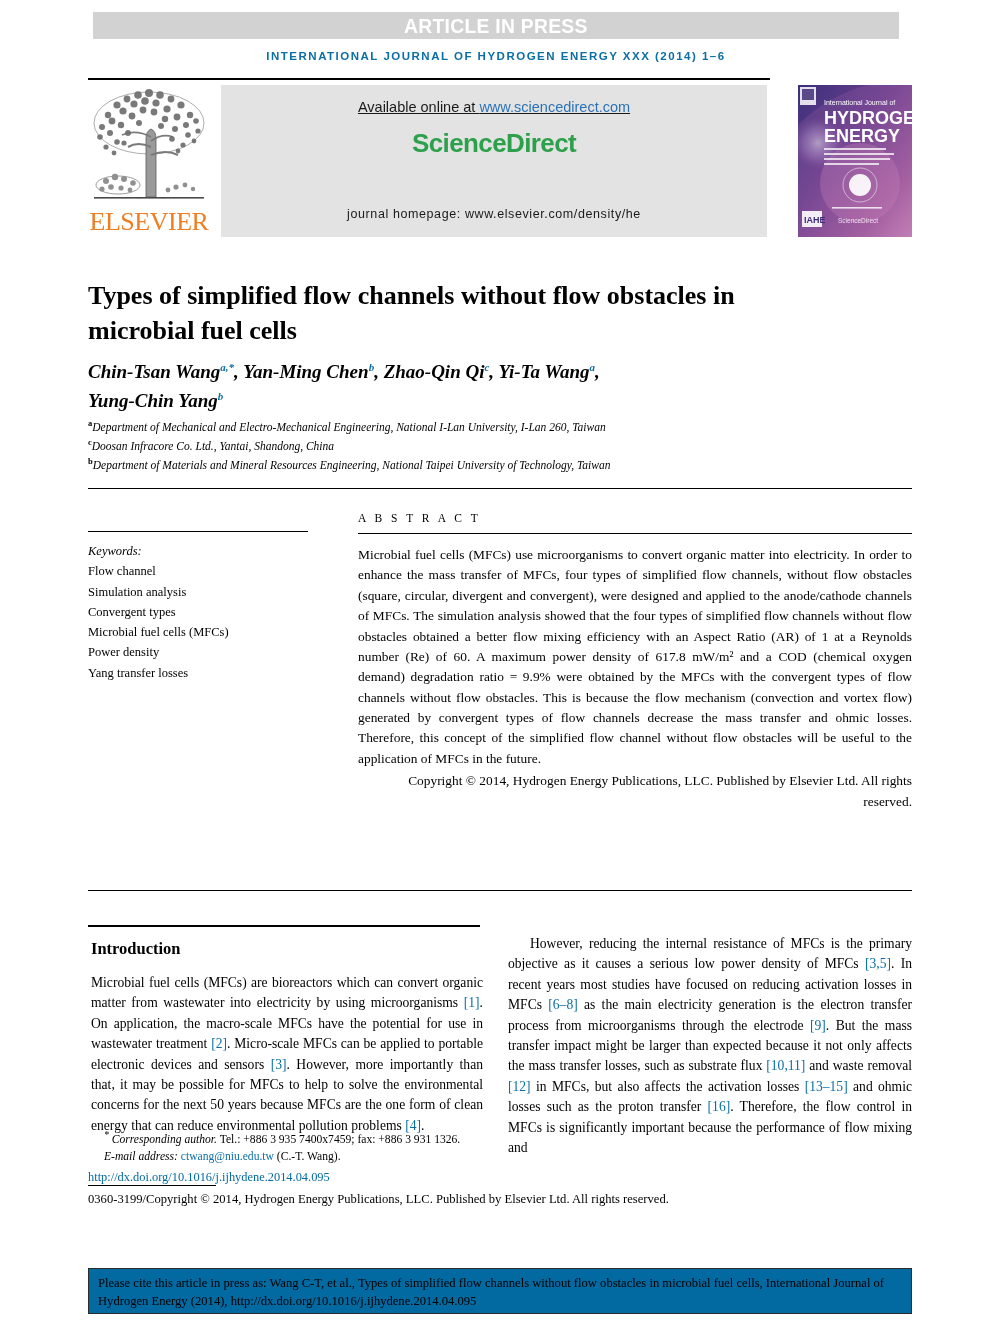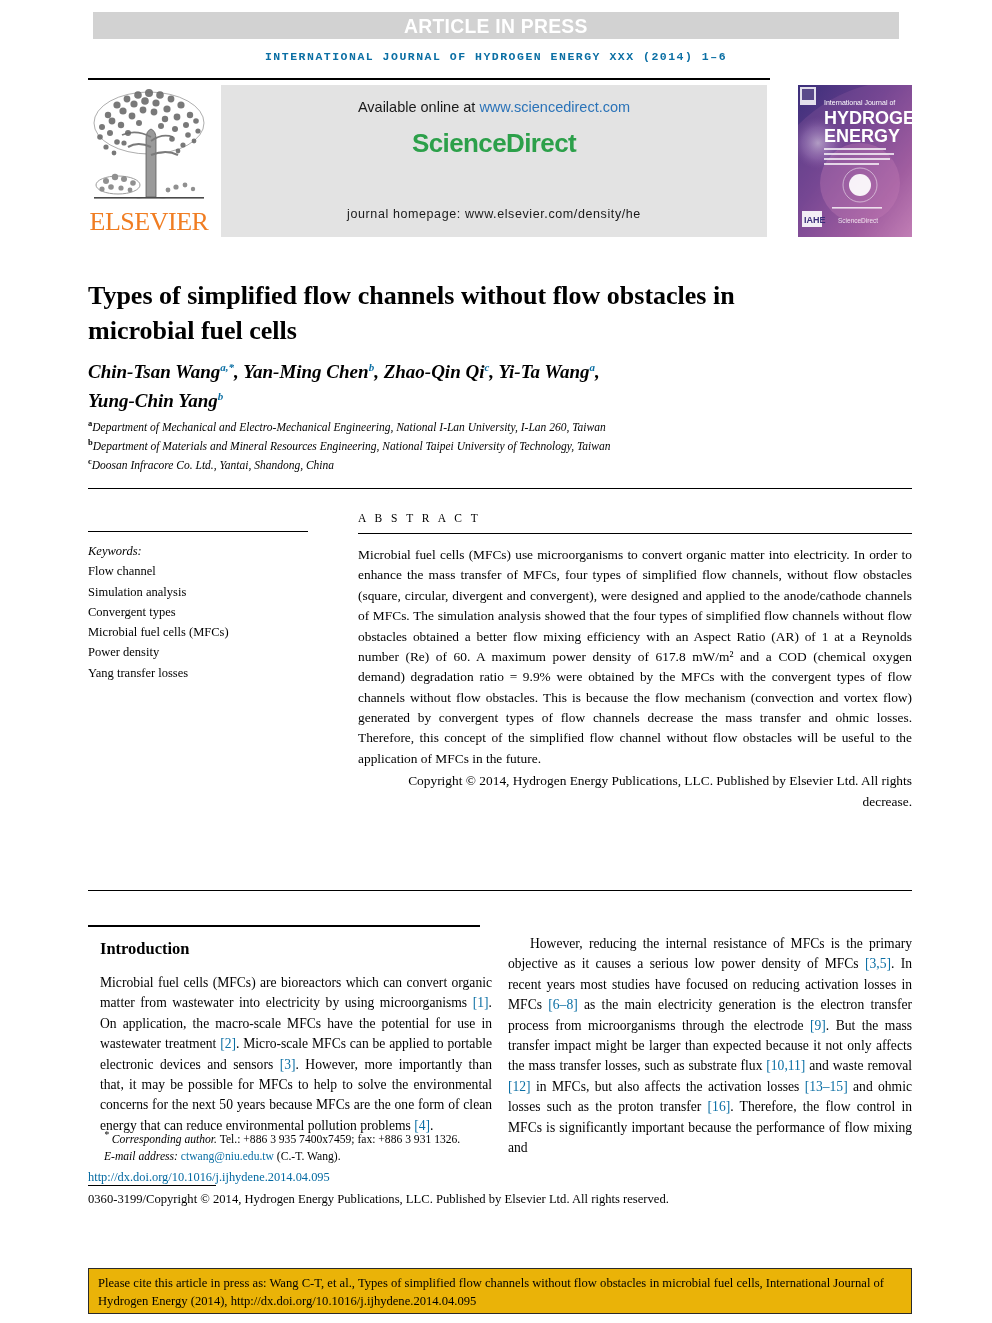--- a/index.html
+++ b/index.html
@@ -44,21 +44,21 @@
     transform: scaleX(0.92);
   }
 
   
   .journal-line {
     position: absolute;
     left: 0;
     top: 50px;
     width: 992px;
     text-align: center;
-    font-family: Liberation Mono, monospace;
+    font-family: Liberation Sans, sans-serif;
     font-size: 11.5px;
     font-weight: bold;
     letter-spacing: 1.5px;
     color: #0b6fa4;
     text-transform: uppercase;
   }
 
   
   .header-rule {
     position: absolute;
@@ -104,20 +104,21 @@
     width: 546px;
     height: 152px;
     background: #e3e3e3;
     text-align: center;
   }
   .sd-available {
     margin-top: 14px;
     font-family: "Liberation Sans", sans-serif;
     font-size: 14.5px;
     color: #1a1a1a;
+    text-decoration: underline;
   }
   .sd-available .sd-url {
     color: #2b73b8;
   }
   .sd-logo {
     margin-top: 13px;
     font-family: "Liberation Sans", sans-serif;
     font-weight: bold;
     font-size: 26px;
     color: #2ca04a;
@@ -266,21 +267,21 @@
   
   .intro-rule {
     position: absolute;
     left: 88px;
     top: 925px;
     width: 392px;
     border-top: 2.5px solid #000;
   }
   .col-left {
     position: absolute;
-    left: 100px;
+    left: 91px;
     top: 934px;
     width: 392px;
   }
   .col-right {
     position: absolute;
     left: 508px;
     top: 934px;
     width: 404px;
   }
   .sec-head {
@@ -336,21 +337,21 @@
     margin-top: 3px;
   }
 
   
   .cite-box {
     position: absolute;
     left: 88px;
     top: 1268px;
     width: 824px;
     height: 46px;
-    background: #eab308;
+    background: #0369a1;
     border: 1.2px solid #2b2b2b;
     box-sizing: border-box;
     padding: 6px 9px 0 9px;
   }
   .cite-text {
     font-family: "Liberation Serif", serif;
     font-size: 12.6px;
     line-height: 1.42;
   }
 </style>
@@ -504,43 +505,43 @@
       <span>Yi-Ta Wang</span><sup>a</sup>,
     </span>
     <br>
     <span>
       <span>Yung-Chin Yang</span><sup>b</sup>
     </span>
   </div>
 
   <div class="affiliations">
     <div><sup>a</sup><span>Department of Mechanical and Electro-Mechanical Engineering, National I-Lan University, I-Lan 260, Taiwan</span></div>
+    <div><sup>c</sup><span>Doosan Infracore Co. Ltd., Yantai, Shandong, China</span></div>
     <div><sup>b</sup><span>Department of Materials and Mineral Resources Engineering, National Taipei University of Technology, Taiwan</span></div>
-    <div><sup>c</sup><span>Doosan Infracore Co. Ltd., Yantai, Shandong, China</span></div>
   </div>
 
   <div class="abs-rule-top"></div>
   <div class="abs-rule-bottom"></div>
 
   <div class="keywords">
     <div class="kw-rule"></div>
     <div class="kw-head">Keywords:</div>
     <div class="kw-item">Flow channel</div>
     <div class="kw-item">Simulation analysis</div>
     <div class="kw-item">Convergent types</div>
     <div class="kw-item">Microbial fuel cells (MFCs)</div>
     <div class="kw-item">Power density</div>
     <div class="kw-item">Yang transfer losses</div>
   </div>
 
   <div class="abstract">
     <div class="abs-label">A B S T R A C T</div>
     <div class="abs-underline"></div>
     <div class="abs-body">Microbial fuel cells (MFCs) use microorganisms to convert organic matter into electricity. In order to enhance the mass transfer of MFCs, four types of simplified flow channels, without flow obstacles (square, circular, divergent and convergent), were designed and applied to the anode/cathode channels of MFCs. The simulation analysis showed that the four types of simplified flow channels without flow obstacles obtained a better flow mixing efficiency with an Aspect Ratio (AR) of 1 at a Reynolds number (Re) of 60. A maximum power density of 617.8 mW/m² and a COD (chemical oxygen demand) degradation ratio = 9.9% were obtained by the MFCs with the convergent types of flow channels without flow obstacles. This is because the flow mechanism (convection and vortex flow) generated by convergent types of flow channels decrease the mass transfer and ohmic losses. Therefore, this concept of the simplified flow channel without flow obstacles will be useful to the application of MFCs in the future.</div>
-    <div class="abs-copyright">Copyright © 2014, Hydrogen Energy Publications, LLC. Published by Elsevier Ltd. All rights decrease.</div>
+    <div class="abs-copyright">Copyright © 2014, Hydrogen Energy Publications, LLC. Published by Elsevier Ltd. All rights reserved.</div>
   </div>
 
   <div class="intro-rule"></div>
 
   <div class="col-left">
     <div class="sec-head">Introduction</div>
     <p class="body-text" id="intro-left"><span>Microbial fuel cells (MFCs) are bioreactors which can convert organic matter from wastewater into electricity by using microorganisms </span><span class="ref">[1]</span><span>. On application, the macro-scale MFCs have the potential for use in wastewater treatment </span><span class="ref">[2]</span><span>. Micro-scale MFCs can be applied to portable electronic devices and sensors </span><span class="ref">[3]</span><span>. However, more importantly than that, it may be possible for MFCs to help to solve the environmental concerns for the next 50 years because MFCs are the one form of clean energy that can reduce environmental pollution problems </span><span class="ref">[4]</span><span>.</span></p>
   </div>
 
   <div class="col-right">

